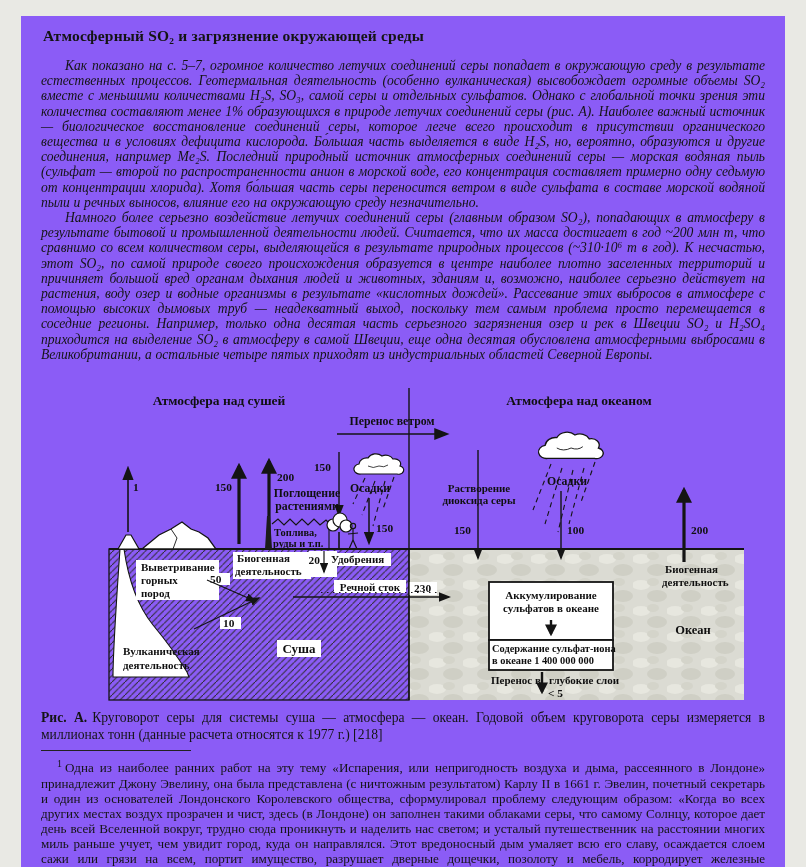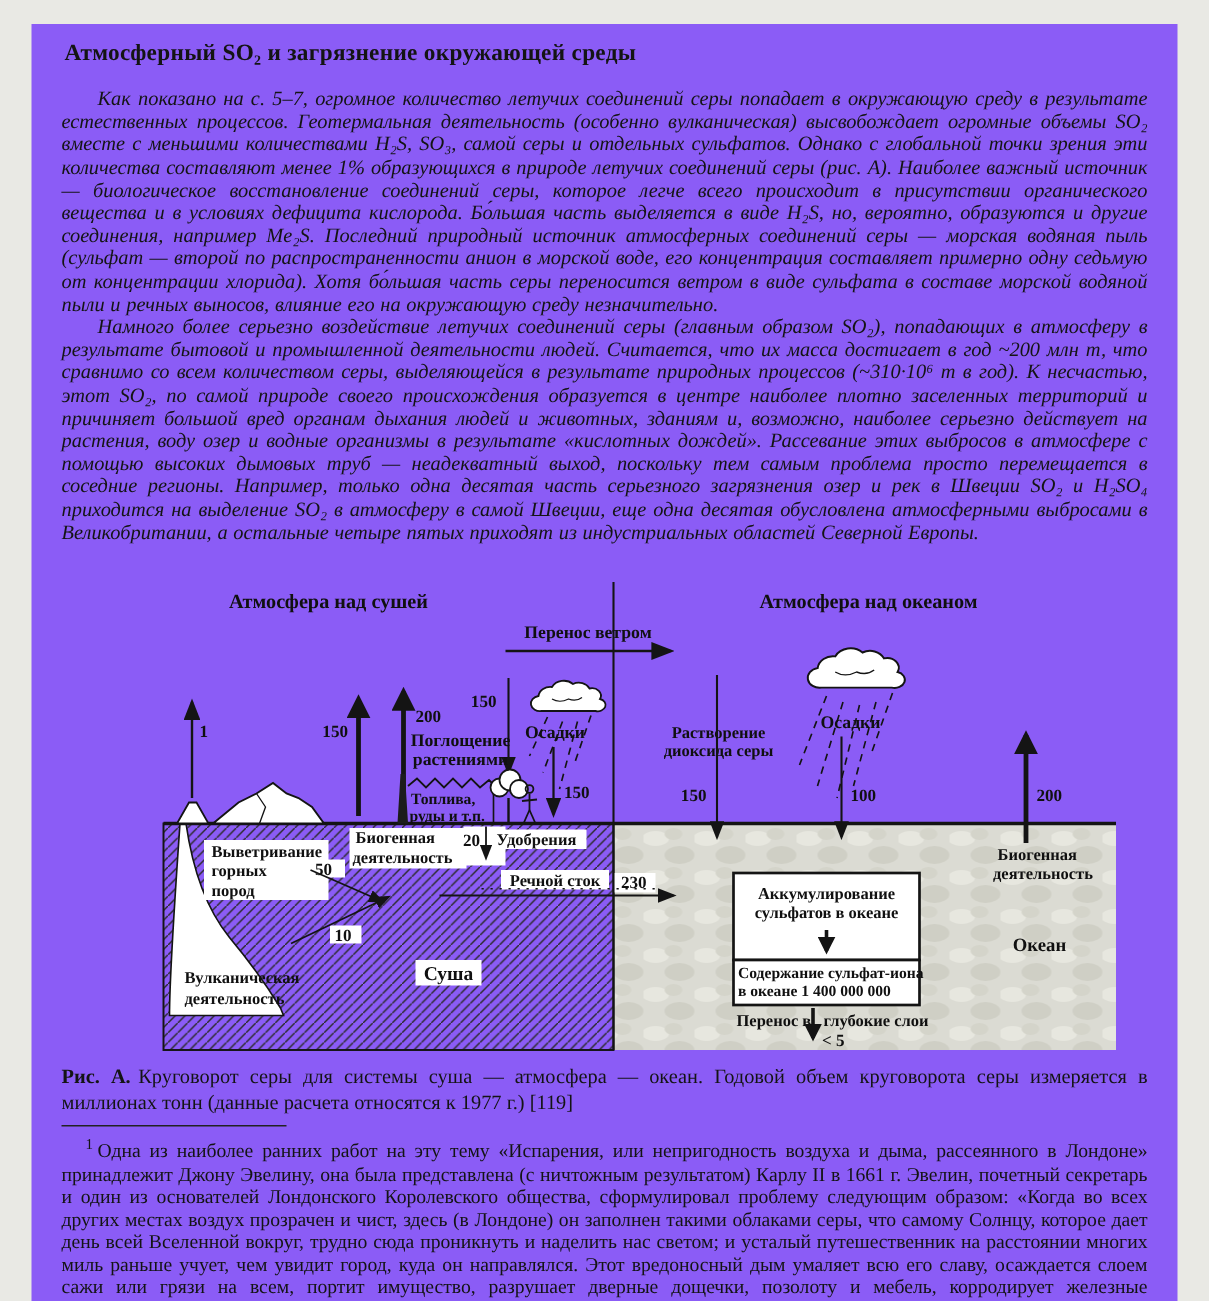--- a/index.html
+++ b/index.html
@@ -210,19 +210,19 @@
       <text x="471" y="620" class="dt s10">Содержание сульфат-иона</text>
       <text x="471" y="632" class="dt s10">в океане 1 400 000 000</text>
 
       <text x="470" y="652" class="dt s11">Перенос в</text>
       <line x1="521" y1="640" x2="521" y2="660" stroke="#141414" stroke-width="2.4" marker-end="url(#ah)"></line>
       <text x="528" y="652" class="dt s11">глубокие слои</text>
       <text x="527" y="665" class="num">&lt; 5</text>
     </svg>
   </div>
 
-  <p class="caption"><b>Рис. А.</b><span>Круговорот серы для системы суша — атмосфера — океан. Годовой объем круговорота серы измеряется в миллионах тонн (данные расчета относятся к 1977 г.) [119]</span></p>
+  <p class="caption"><b>Рис. А.</b><span>Круговорот серы для системы суша — атмосфера — океан. Годовой объем круговорота серы измеряется в миллионах тонн (данные расчета относятся к 1977 г.) [218]</span></p>
 
   <div class="footnote-sep"></div>
 
   <p class="footnote"><sup>1</sup><span>Одна из наиболее ранних работ на эту тему «Испарения, или непригодность воздуха и дыма, рассеянного в Лондоне» принадлежит Джону Эвелину, она была представлена (с ничтожным результатом) Карлу II в 1661 г. Эвелин, почетный секретарь и один из основателей Лондонского Королевского общества, сформулировал проблему следующим образом: «Когда во всех других местах воздух прозрачен и чист, здесь (в Лондоне) он заполнен такими облаками серы, что самому Солнцу, которое дает день всей Вселенной вокруг, трудно сюда проникнуть и наделить нас светом; и усталый путешественник на расстоянии многих миль раньше учует, чем увидит город, куда он направлялся. Этот вредоносный дым умаляет всю его славу, осаждается слоем сажи или грязи на всем, портит имущество, разрушает дверные дощечки, позолоту и мебель, корродирует железные инструменты и тяжелейшие камни с тем резким и едким духом, который сопровождает серу; и за год приносит больше бед, чем происходит во всей стране при чистом воздухе за несколько веков».</span></p>
 
 </div>
 
 </body></html>

